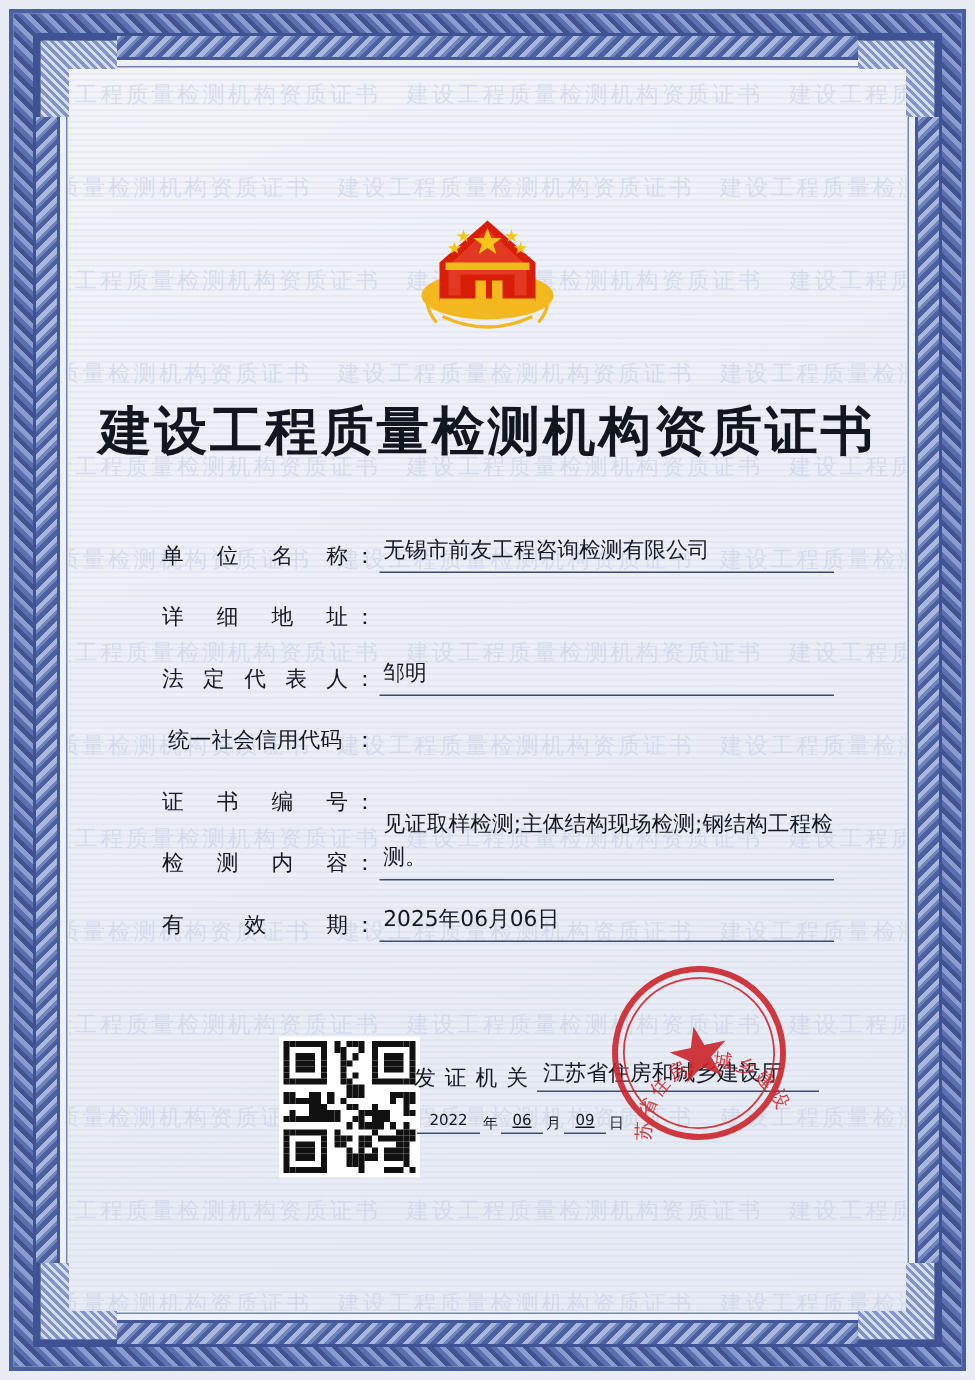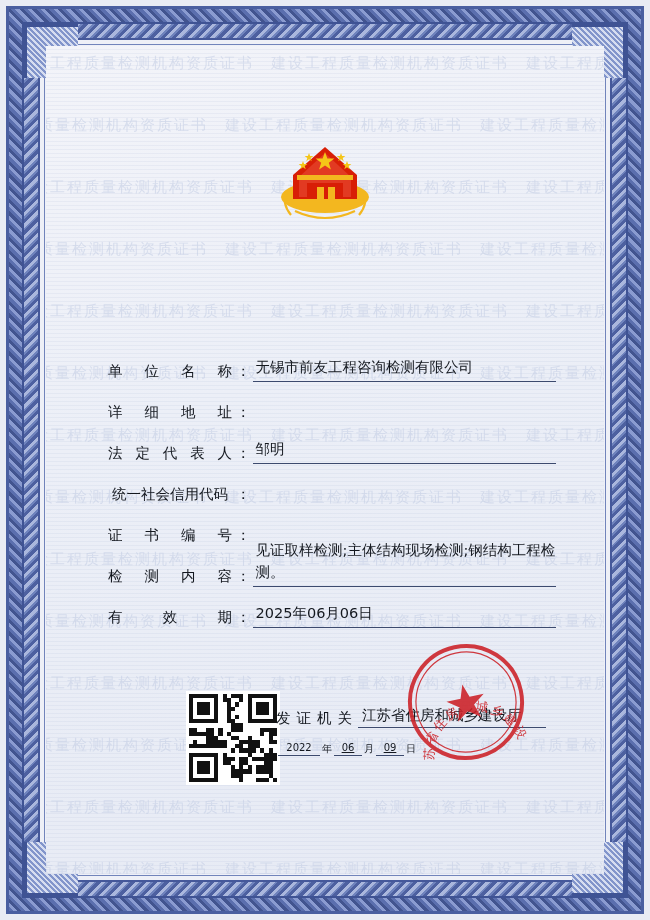--- a/index.html
+++ b/index.html
@@ -327,20 +327,21 @@
         </g>
 
         <g stroke="#f3b71f" stroke-width="2.2" fill="none">
           <path d="M14 60 Q8 72 18 84"></path>
           <path d="M90 60 Q96 72 86 84"></path>
           <path d="M22 80 Q52 94 82 80"></path>
         </g>
       </svg>
     </div>
 
+    <div class="title">建设工程质量检测机构资质证书</div>
 
     <div class="fields" id="fields-container">
         <div class="field-row">
           <div class="field-label">
             <span>单</span>
             <span>位</span>
             <span>名</span>
             <span>称</span>
           </div>
           <span class="field-colon">：</span>

